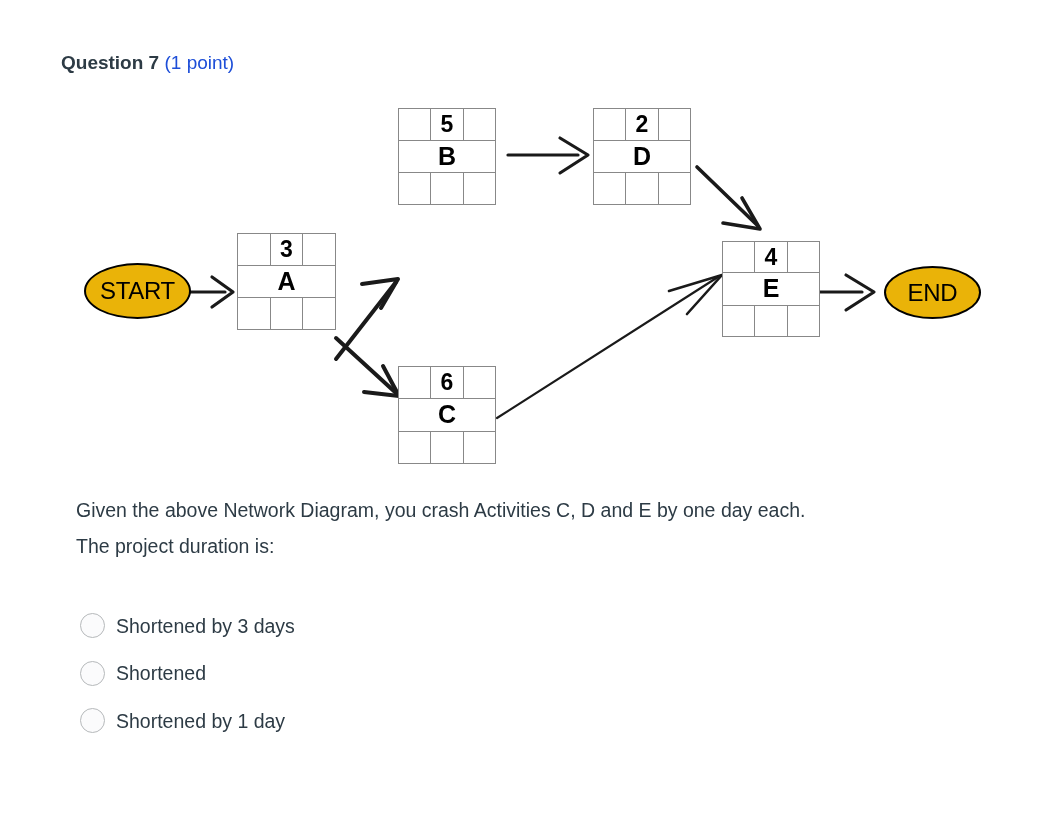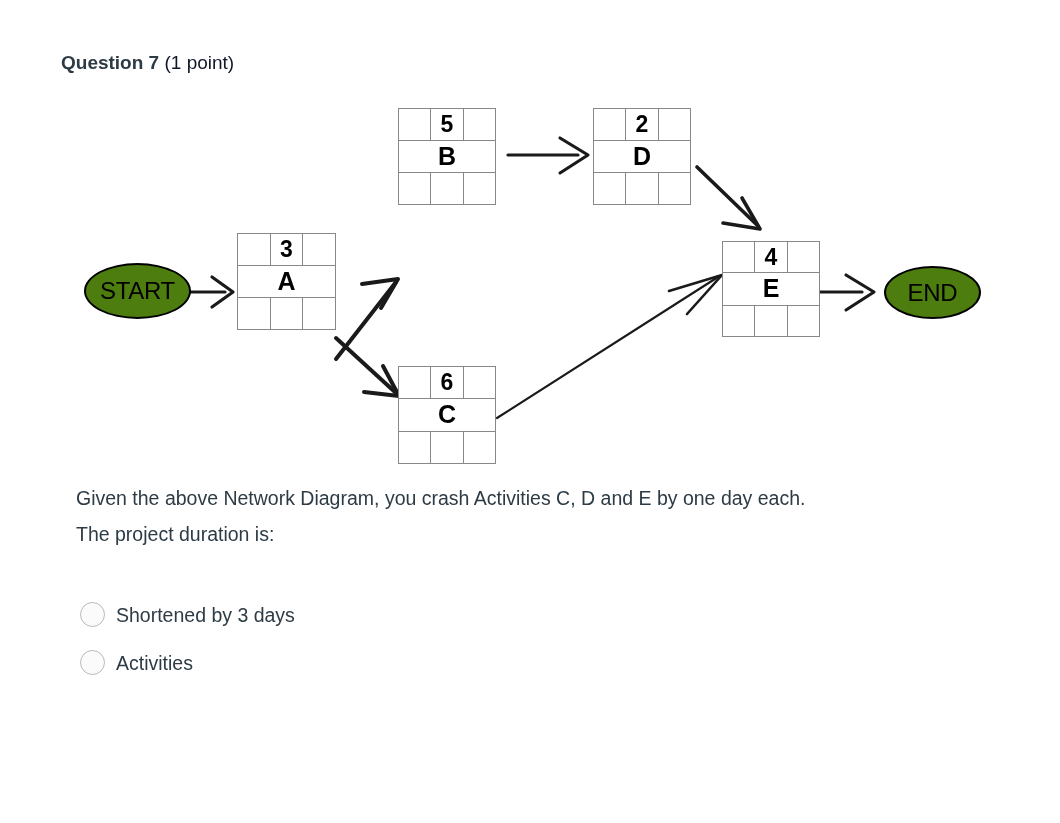--- a/index.html
+++ b/index.html
@@ -25,21 +25,21 @@
     line-height: 26px;
     white-space: nowrap;
   }
   #question-header .q-strong {
     font-weight: bold;
     color: #2d3b45;
     margin-left: 6px;
   }
   #question-header .q-points {
     font-weight: normal;
-    color: #0f172a;
+    color: #1d4ed8;
   }
 
   
   #diagram {
     position: absolute;
     left: 0;
     top: 85px;
     width: 1060px;
     height: 400px;
   }
@@ -79,50 +79,51 @@
     font-size: 25px;
     font-weight: bold;
   }
 
   
   .terminal {
     position: absolute;
     box-sizing: border-box;
     border: 2px solid #000000;
     border-radius: 50%;
-    background: #4d7c0f;
+    background: #eab308;
     display: flex;
     align-items: center;
     justify-content: center;
     font-size: 24px;
     color: #000000;
     font-family: "Liberation Sans", sans-serif;
     letter-spacing: -0.3px;
   }
 
   
   #prompt {
     position: absolute;
     left: 76px;
-    top: 480px;
+    top: 492px;
     width: 900px;
     font-size: 19.5px;
     line-height: 36px;
     color: #2d3b45;
   }
 
   
   #options {
     position: absolute;
     left: 80px;
     top: 602px;
     width: 700px;
   }
   .option-row {
     display: flex;
+    align-items: center;
     height: 47.5px;
   }
   .radio {
     width: 25px;
     height: 25px;
     min-width: 25px;
     box-sizing: border-box;
     border: 1px solid #b6b9bb;
     border-radius: 50%;
     background: #fbfbfc;
@@ -276,15 +277,19 @@
   <div>The project duration is:</div>
 </div>
 
 <div id="options">
   <div class="option-row">
     <span class="radio"></span>
     <span class="option-label">Shortened by 3 days</span>
   </div>
   <div class="option-row">
     <span class="radio"></span>
-    <span class="option-label">Activities</span>
+    <span class="option-label">Shortened</span>
+  </div>
+  <div class="option-row">
+    <span class="radio"></span>
+    <span class="option-label">Shortened by 1 day</span>
   </div>
 </div>
 
 </body></html>

